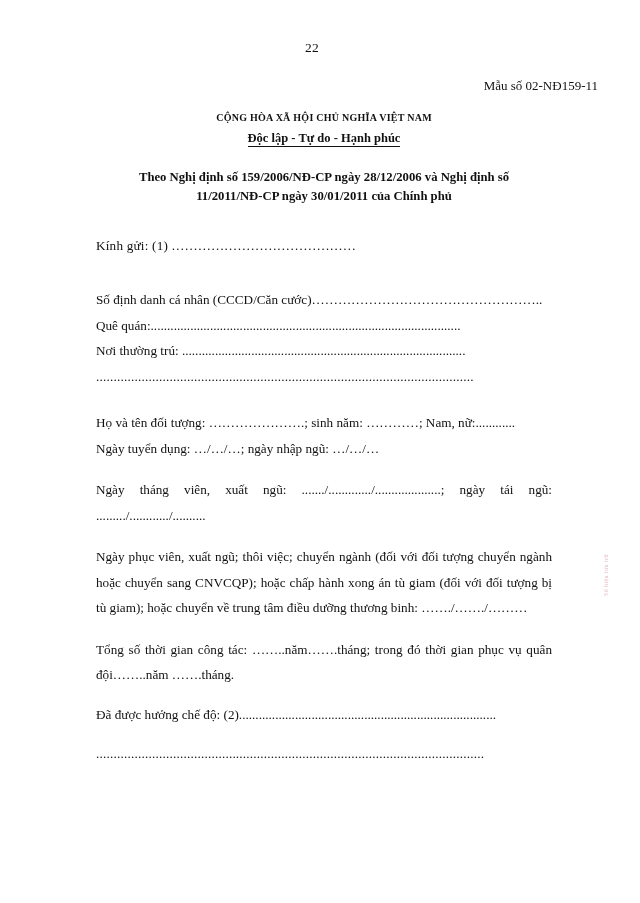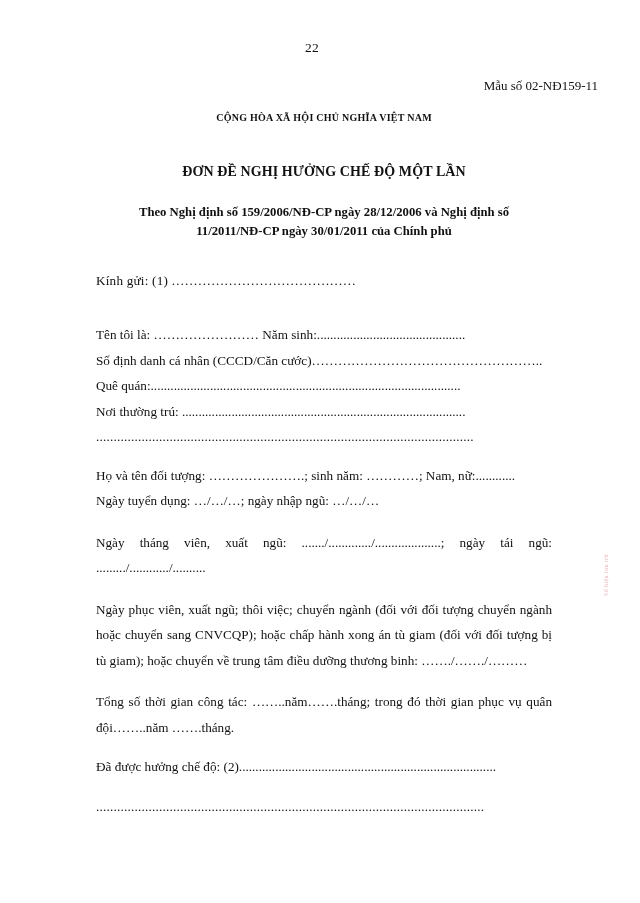--- a/index.html
+++ b/index.html
@@ -106,21 +106,21 @@
   .body-block {
     margin-top: 33px;
     font-size: 13.2px;
     line-height: 25.5px;
   }
   .field-line {
     margin: 0 0 0 0;
     white-space: nowrap;
     overflow: hidden;
   }
-  .gap { margin-top: 13px; }
+  .gap { margin-top: 21px; }
   .para {
     text-align: justify;
     text-justify: inter-word;
     line-height: 25.5px;
     margin: 0;
   }
   .para-gap { margin-top: 16px; }
   .dots-row {
     letter-spacing: 0.2px;
     overflow: hidden;
@@ -136,35 +136,36 @@
   <div class="scan-artifact">Số hiệu lưu trữ</div>
 
   <div class="page-number">22</div>
 
   <div class="form-code">Mẫu số 02-NĐ159-11</div>
 
   <div class="content">
 
     <div class="national-heading">CỘNG HÒA XÃ HỘI CHỦ NGHĨA VIỆT NAM</div>
 
+    <div class="national-sub">
+      <span>Độc lập - Tự do - Hạnh phúc</span>
+    </div>
 
-    <div class="doc-title">ĐƠN ĐỀ NGHỊ HƯỞNG CHẾ ĐỘ MỘT LẦN</div>
 
     <div class="doc-subtitle">
       <div>Theo Nghị định số 159/2006/NĐ-CP ngày 28/12/2006 và Nghị định số</div>
       <div>11/2011/NĐ-CP ngày 30/01/2011 của Chính phủ</div>
     </div>
 
     <div class="recipient">
       <span class="label">Kính gửi: (1)</span><span> ……………………………………</span>
     </div>
 
     <div class="body-block">
 
-      <div class="field-line">Tên tôi là: …………………… Năm sinh:.............................................</div>
 
       <div class="field-line">Số định danh cá nhân (CCCD/Căn cước)……………………………………………..</div>
 
       <div class="field-line">Quê quán:..............................................................................................</div>
 
       <div class="field-line">Nơi thường trú: ......................................................................................</div>
 
 
 
       <div class="dots-row">............................................................................................................</div>

